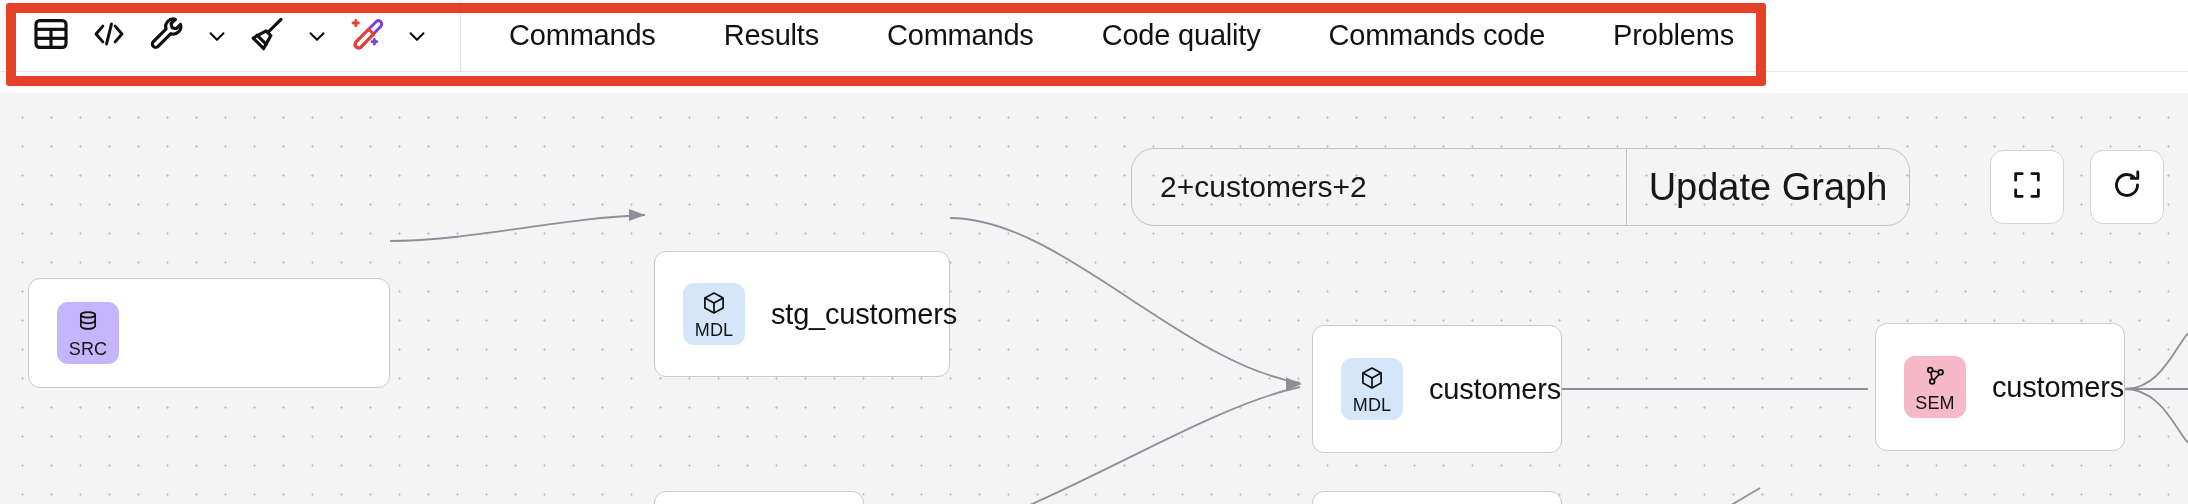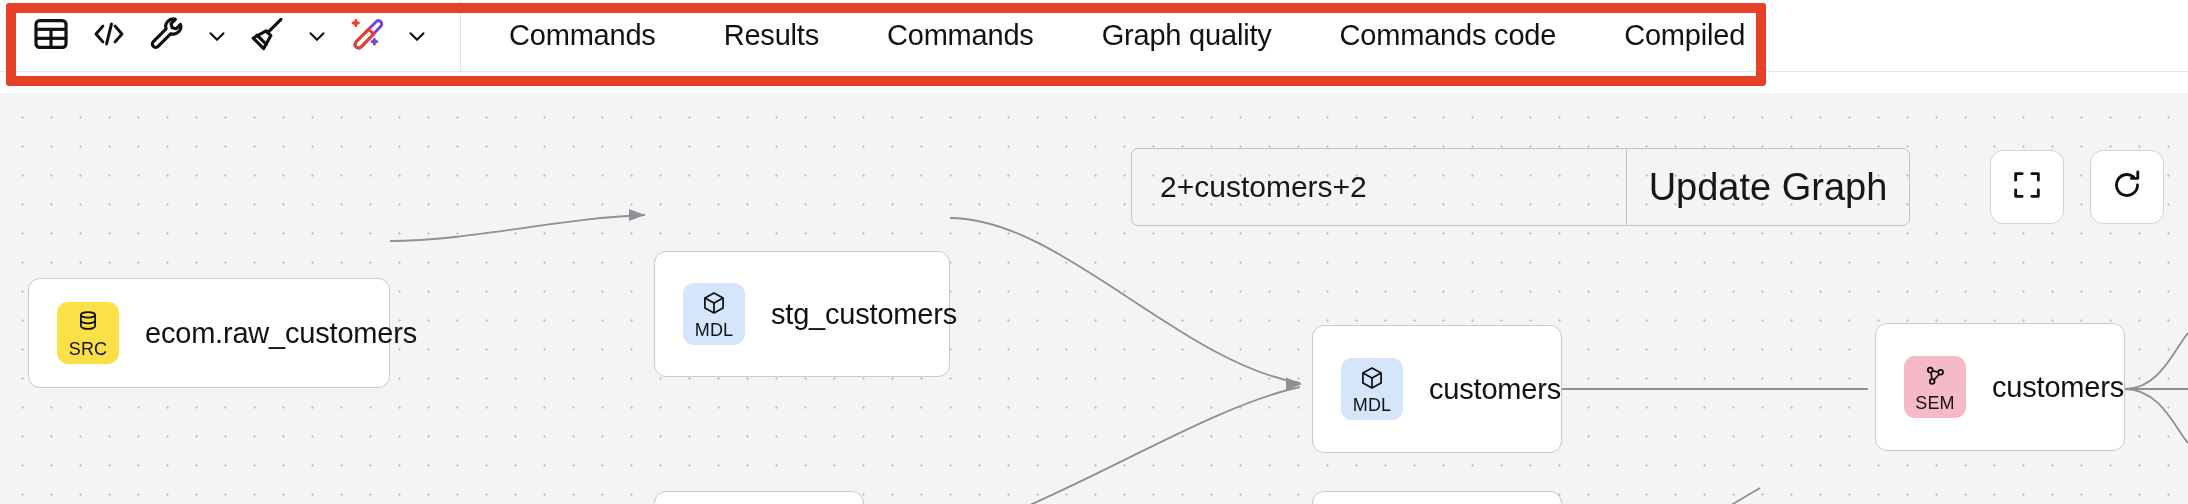--- a/index.html
+++ b/index.html
@@ -78,21 +78,21 @@
     background-position: 8px 10px;
     overflow: hidden;
   }
 
   
   .searchwrap {
     position: absolute;
     left: 1131px; top: 55px;
     width: 779px; height: 78px;
     border: 1.6px solid #c4c4c8;
-    border-radius: 7px;
+    border-radius: 23px;
     display: flex; align-items: stretch;
     background: transparent;
   }
   .search-input {
     flex: 1;
     background: transparent;
     border: none; outline: none;
     font-family: "Liberation Sans", sans-serif;
     font-size: 30px; color: #171717;
     padding-left: 28px;
@@ -228,23 +228,23 @@
         </svg>
       </div>
     </div>
 
     <div class="tool-sep"></div>
 
     <div class="tabs">
       <div class="tab">Commands</div>
       <div class="tab">Results</div>
       <div class="tab">Commands</div>
-      <div class="tab">Graph quality</div>
+      <div class="tab">Code quality</div>
       <div class="tab">Commands code</div>
-      <div class="tab">Compiled</div>
+      <div class="tab">Problems</div>
     </div>
   </div>
 
   <div class="annot-box"></div>
 
   <div class="annot-num" style="left:52px;   top:98px;">1</div>
   <div class="annot-num" style="left:145px;  top:98px;">2</div>
   <div class="annot-num" style="left:243px;  top:98px;">3</div>
   <div class="annot-num" style="left:362px;  top:98px;">4</div>
   <div class="annot-num" style="left:465px;  top:98px;">5</div>
@@ -293,31 +293,30 @@
     <div class="sqbtn" id="refresh-btn">
       <span>
         <svg width="36" height="36" viewBox="0 0 24 24" fill="none" stroke="#101010" stroke-width="1.9" stroke-linecap="round" stroke-linejoin="round">
           <path d="M19 12a7 7 0 1 1-2.6-5.45"></path>
           <polyline points="19.2,3.3 19.2,7.6 14.9,7.6"></polyline>
         </svg>
       </span>
     </div>
 
     <div class="node" style="left:28px; top:185px; width:362px; height:110px;">
-      <div class="badge" style="background:#fde047;">
+      <div class="badge" style="background:#c4b5fd;">
         <span>
           <svg width="26" height="26" viewBox="0 0 24 24" fill="none" stroke="#101010" stroke-width="1.6">
             <ellipse cx="12" cy="5.4" rx="6.6" ry="2.6"></ellipse>
             <path d="M5.4 5.4v5.2c0 1.4 3 2.6 6.6 2.6s6.6-1.2 6.6-2.6V5.4"></path>
             <path d="M5.4 10.6v5.2c0 1.4 3 2.6 6.6 2.6s6.6-1.2 6.6-2.6v-5.2"></path>
           </svg>
         </span>
         <span class="badge-label">SRC</span>
       </div>
-      <div class="node-label">ecom.raw_customers</div>
     </div>
 
     <div class="node" style="left:654px; top:158px; width:296px; height:126px;">
       <div class="badge" style="background:#d5e6fb;">
         <span>
           <svg width="26" height="26" viewBox="0 0 24 24" fill="none" stroke="#101010" stroke-width="1.6" stroke-linejoin="round">
             <path d="M12 2.8 20.4 7.4v9.2L12 21.2 3.6 16.6V7.4z"></path>
             <path d="M3.6 7.4 12 12l8.4-4.6"></path>
             <path d="M12 12v9.2"></path>
           </svg>

